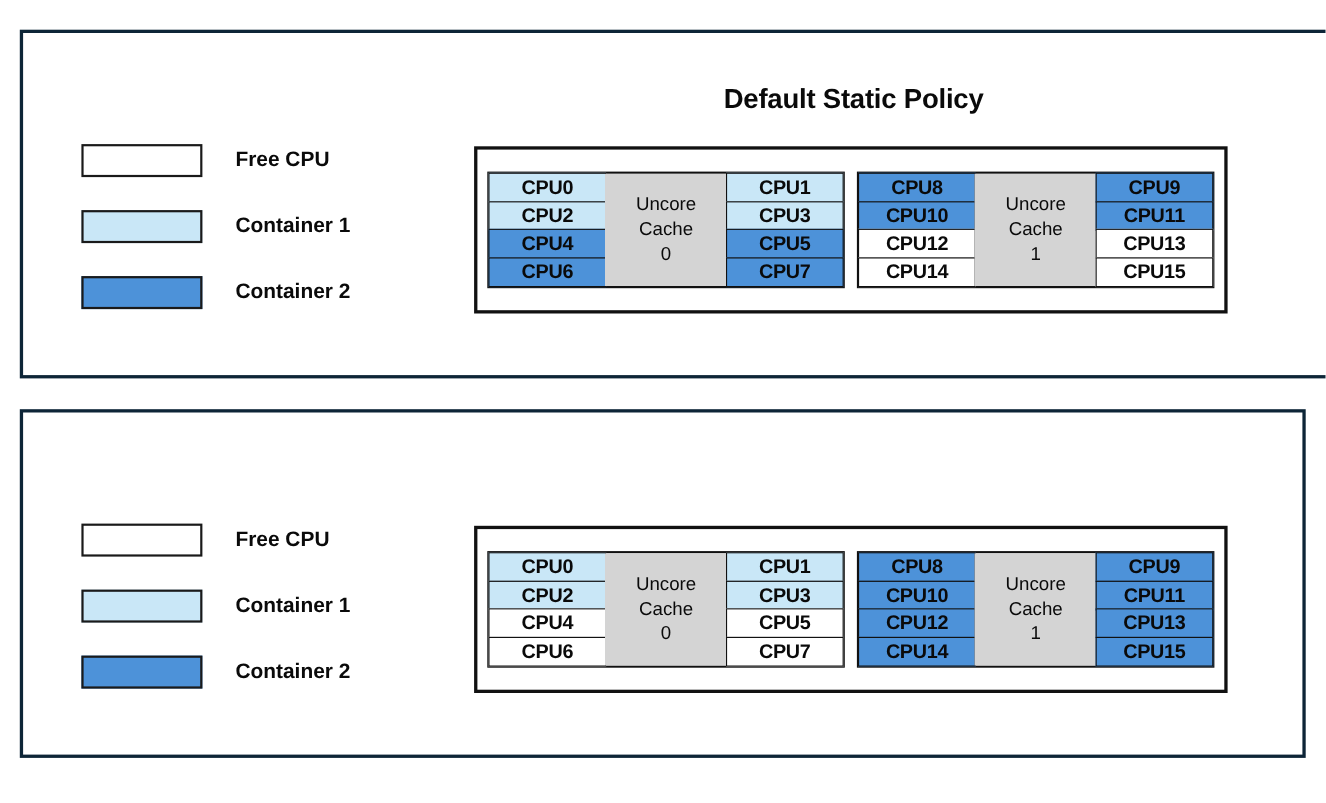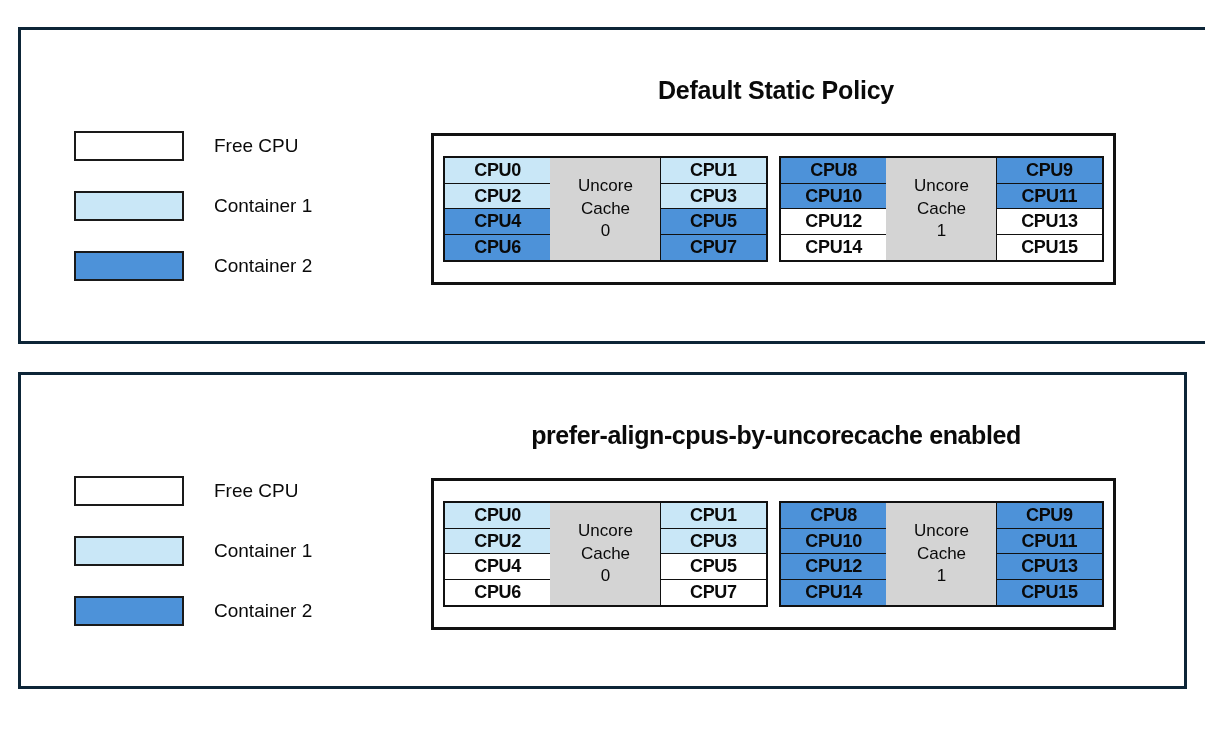--- a/index.html
+++ b/index.html
@@ -49,21 +49,21 @@
   .legend-swatch{
     width:110px;
     height:30px;
     border:2px solid #1a1a1a;
     box-sizing:border-box;
     flex:0 0 auto;
   }
   .legend-label{
     margin-left:30px;
     font-size:19px;
-    font-weight:normal;
+    font-weight:bold;
     color:#0a0a0a;
     white-space:nowrap;
   }
 
   
   .diagram{
     position:absolute;
     left:410px;
     top:103px;
     width:685px;
@@ -178,21 +178,20 @@
         <div class="cpu-cell" style="background-color: rgb(255, 255, 255);">CPU13</div>
         <div class="cpu-cell" style="background-color: rgb(255, 255, 255);">CPU15</div>
       </div>
     </div>
 
   </div>
 </div>
 
 <div class="panel" id="panel-1">
 
-  <div class="panel-title">prefer-align-cpus-by-uncorecache enabled</div>
 
   <div class="legend">
     <div class="legend-row">
       <div class="legend-swatch" style="background-color: rgb(255, 255, 255);"></div>
       <div class="legend-label">Free CPU</div>
     </div>
     <div class="legend-row">
       <div class="legend-swatch" style="background-color: rgb(201, 231, 247);"></div>
       <div class="legend-label">Container 1</div>
     </div>

